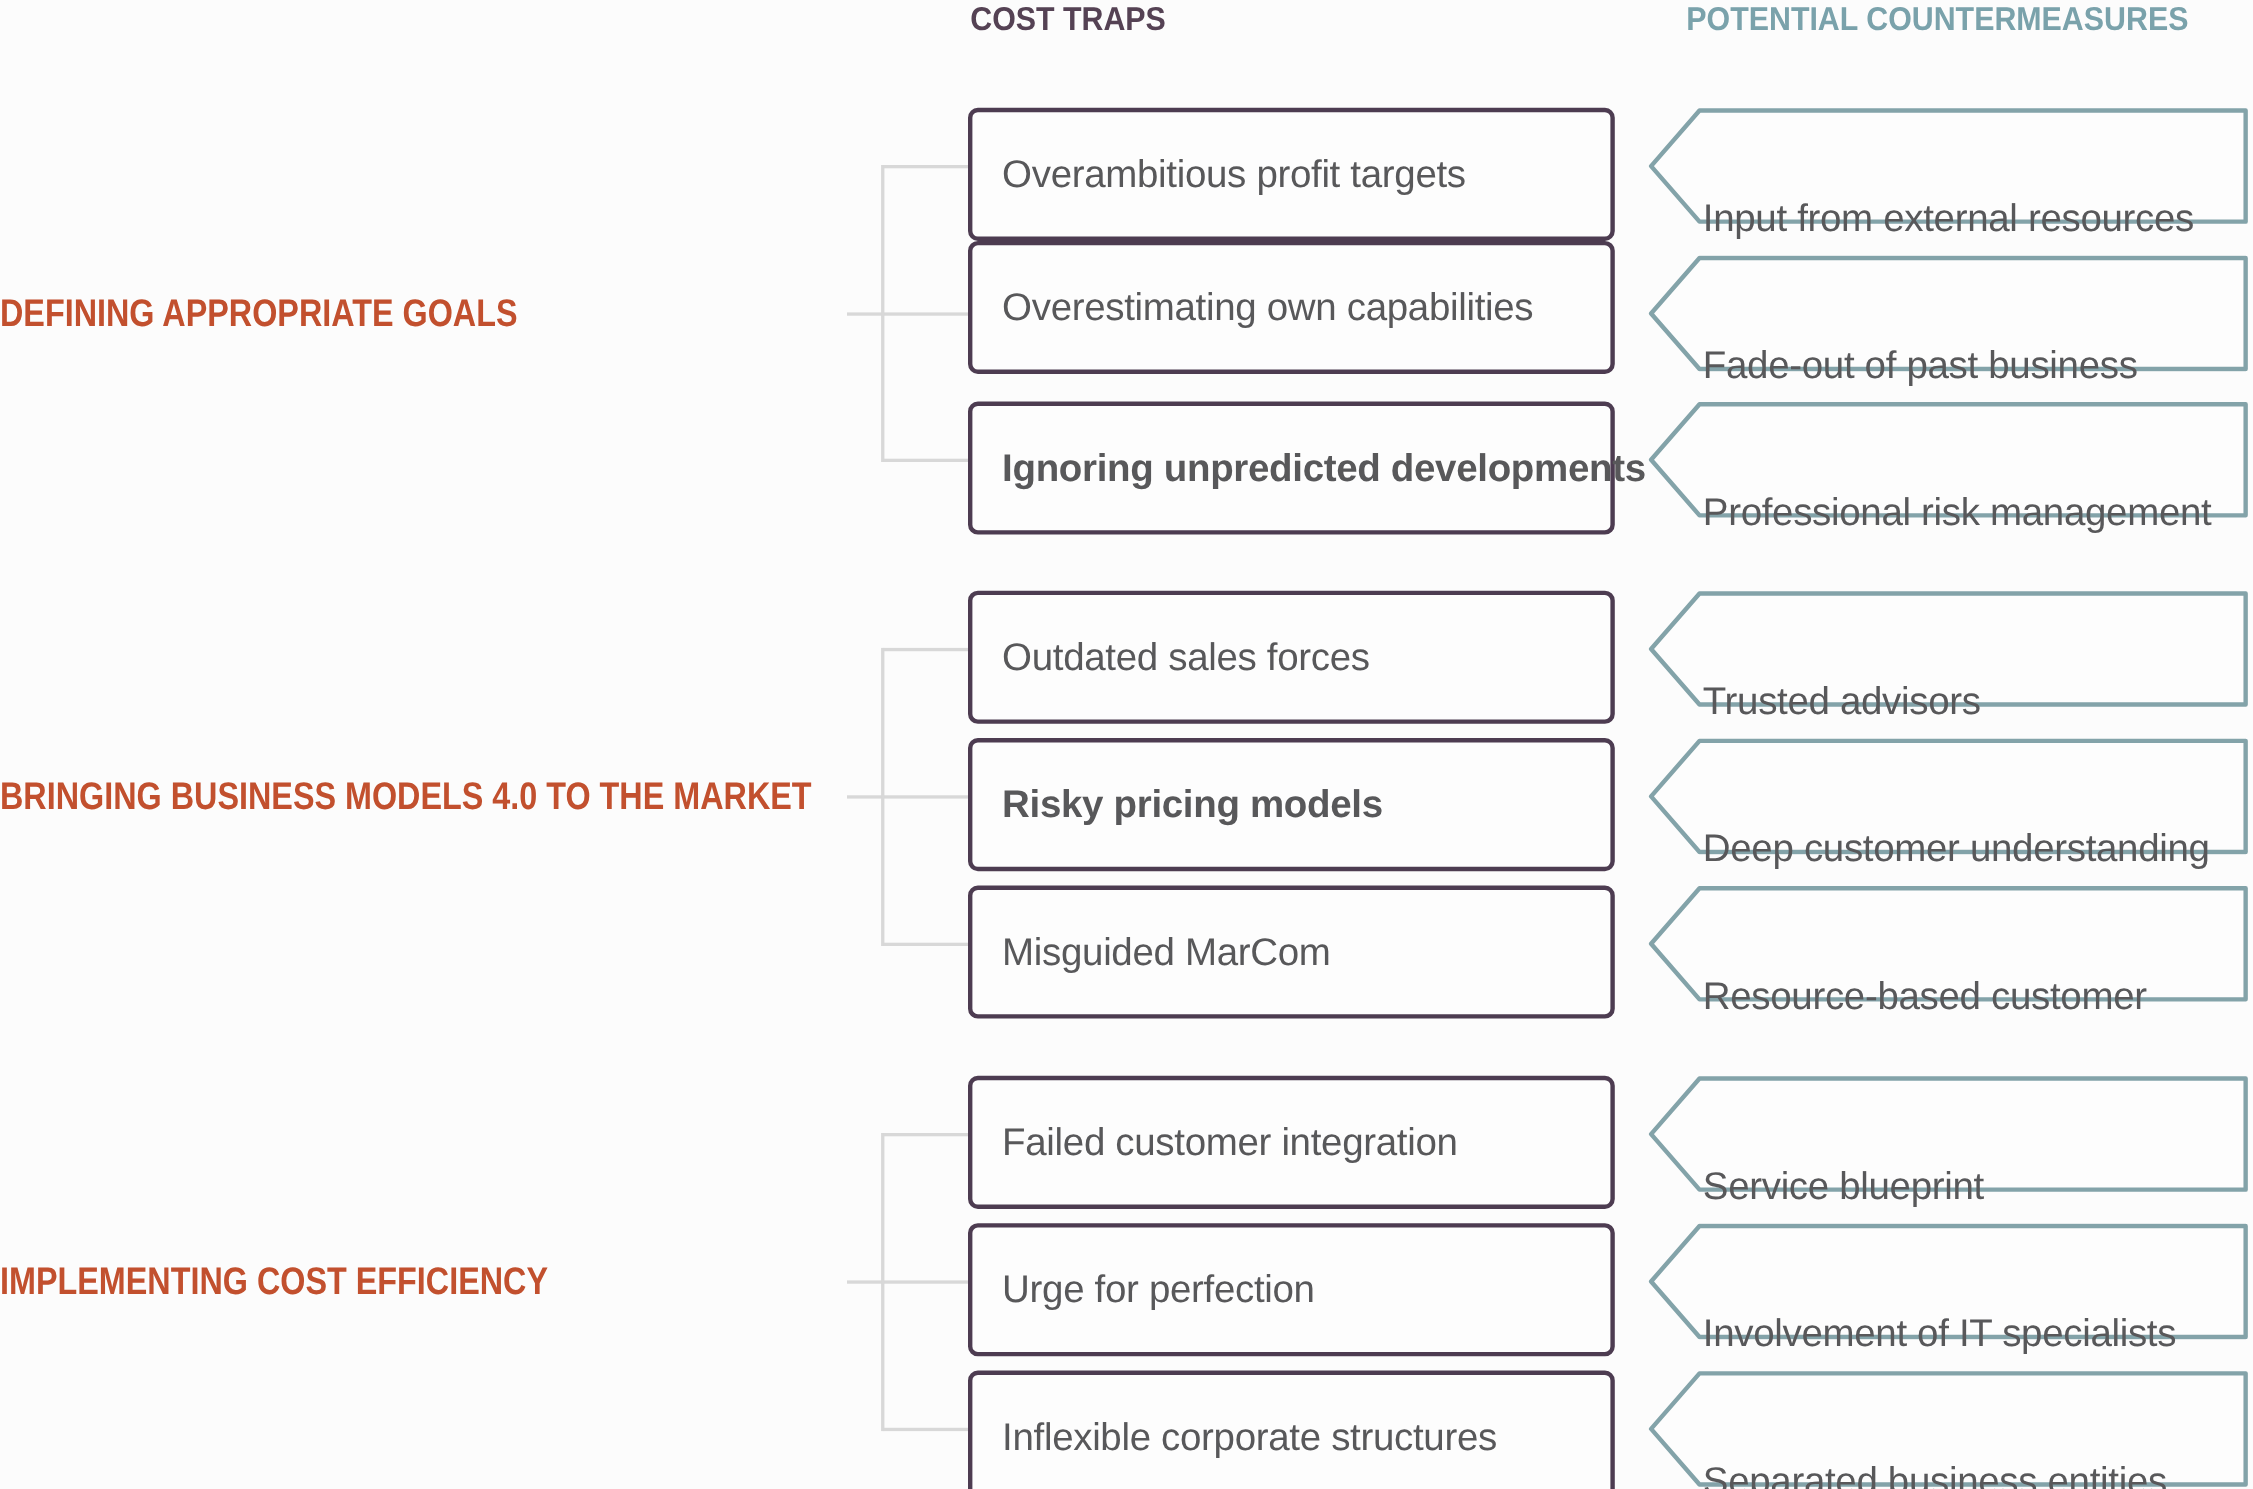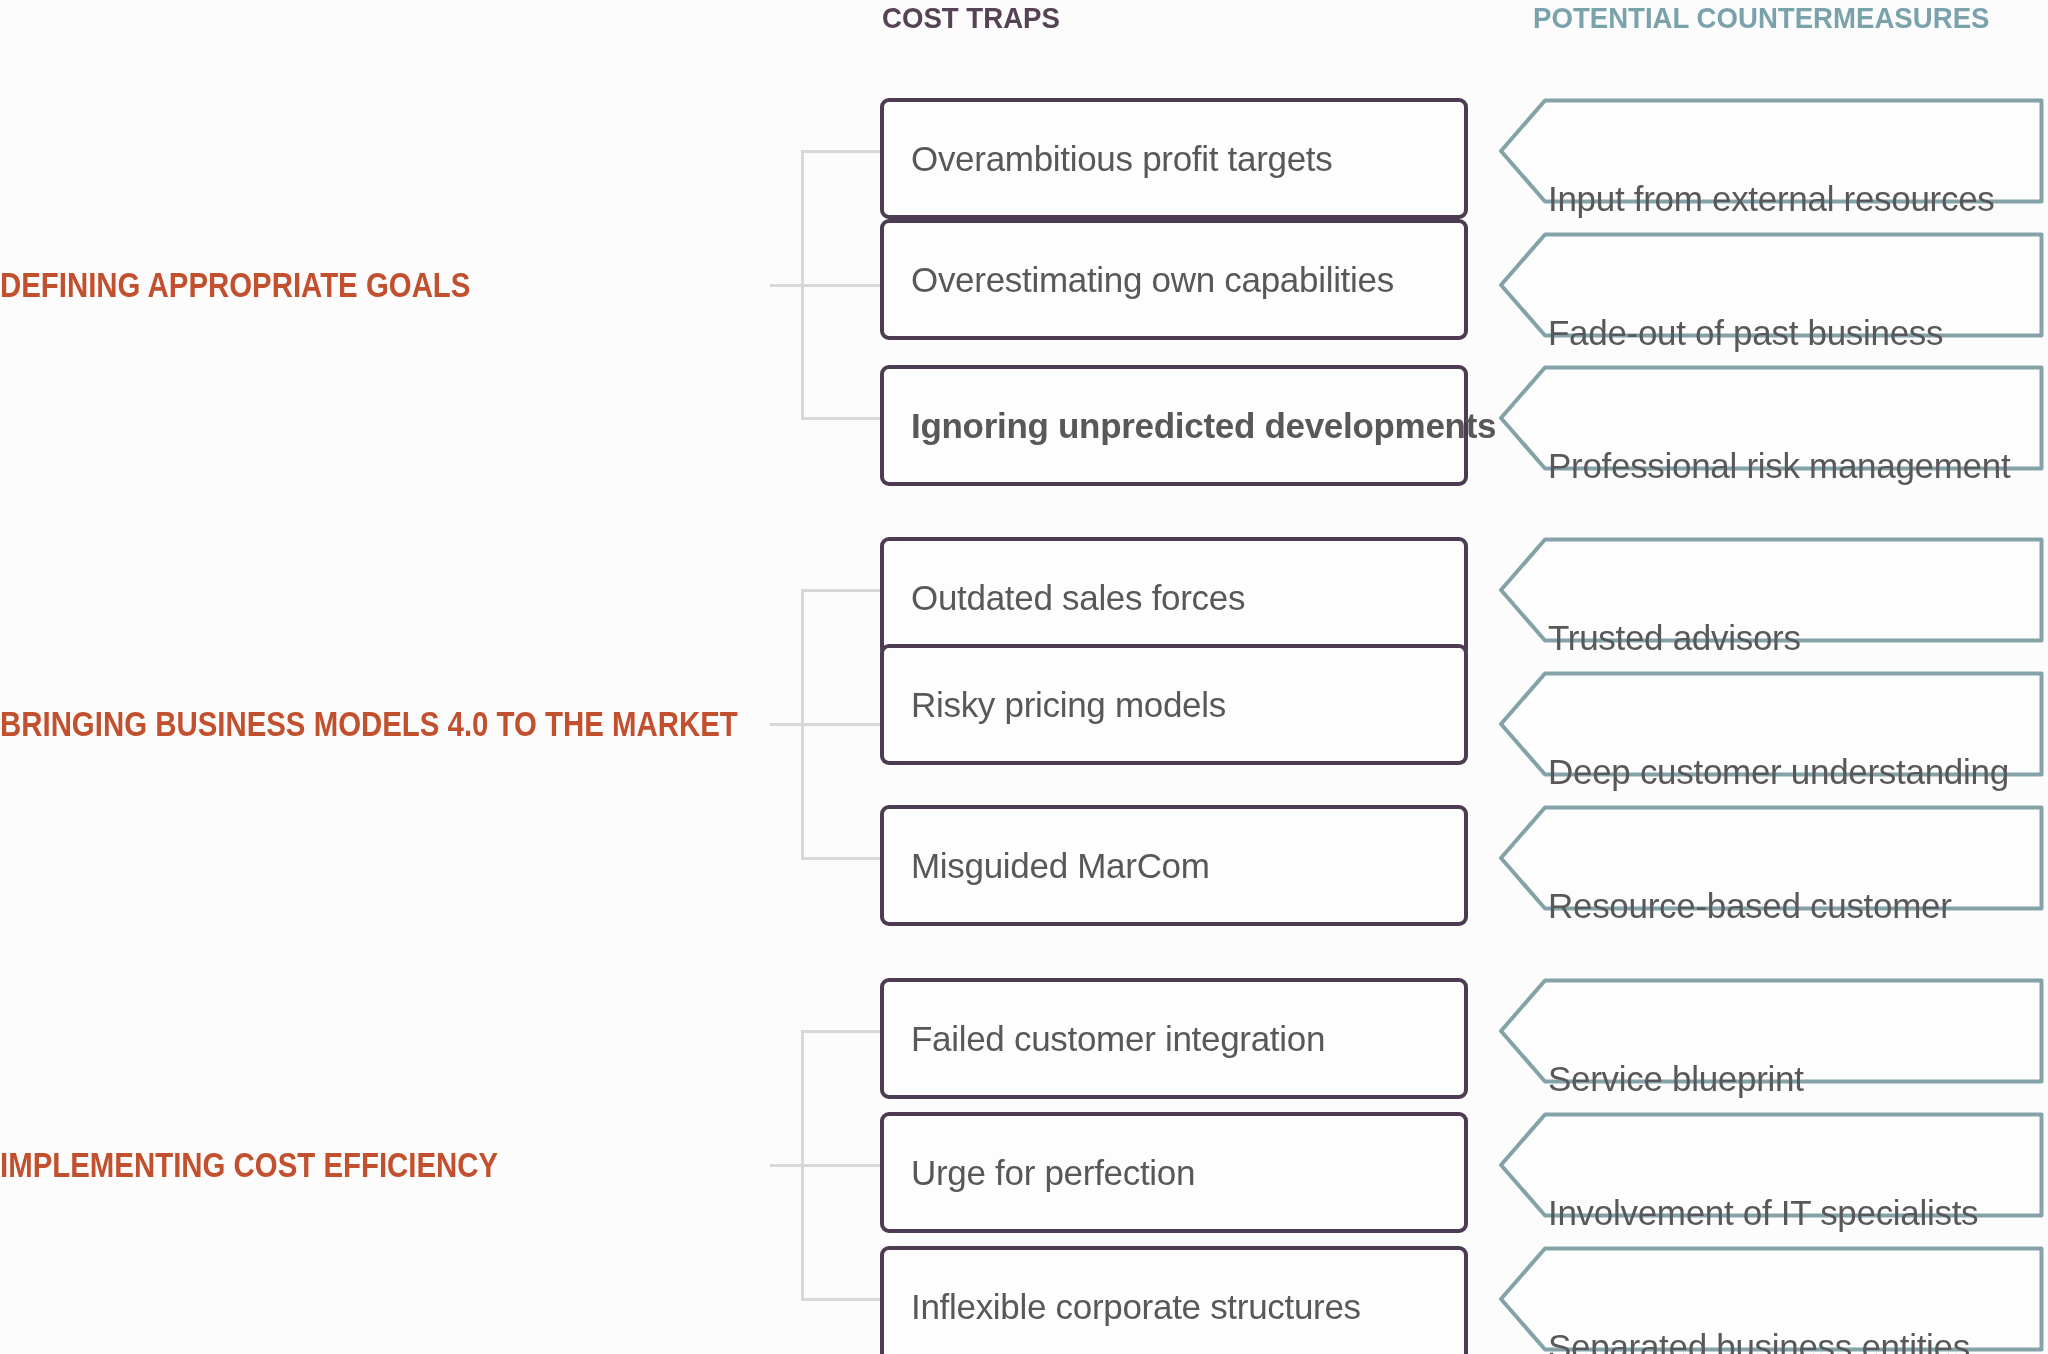--- a/index.html
+++ b/index.html
@@ -100,21 +100,21 @@
       <div class="connector" style="left: 803px; top: 856.5px; width: 77px; height: 3px;"></div>
       <div class="trap-box" style="top: 537px;">
         <span>Outdated sales forces</span>
       </div>
       <div class="cm-arrow" style="top: 537px;">
         <svg width="548" height="106" viewBox="0 0 548 106">
           <polygon points="47,2.5 543.5,2.5 543.5,103.5 47,103.5 3,53" fill="#fdfdfd" stroke="#83a3a9" stroke-width="4" stroke-linejoin="round"></polygon>
         </svg>
         <span class="cm-text">Trusted advisors</span>
       </div>
-      <div class="trap-box" style="top: 644px;">
+      <div class="trap-box" style="top: 671px; font-weight: bold;">
         <span>Risky pricing models</span>
       </div>
       <div class="cm-arrow" style="top: 671px;">
         <svg width="548" height="106" viewBox="0 0 548 106">
           <polygon points="47,2.5 543.5,2.5 543.5,103.5 47,103.5 3,53" fill="#fdfdfd" stroke="#83a3a9" stroke-width="4" stroke-linejoin="round"></polygon>
         </svg>
         <span class="cm-text">Deep customer understanding</span>
       </div>
       <div class="trap-box" style="top: 805px;">
         <span>Misguided MarCom</span>

